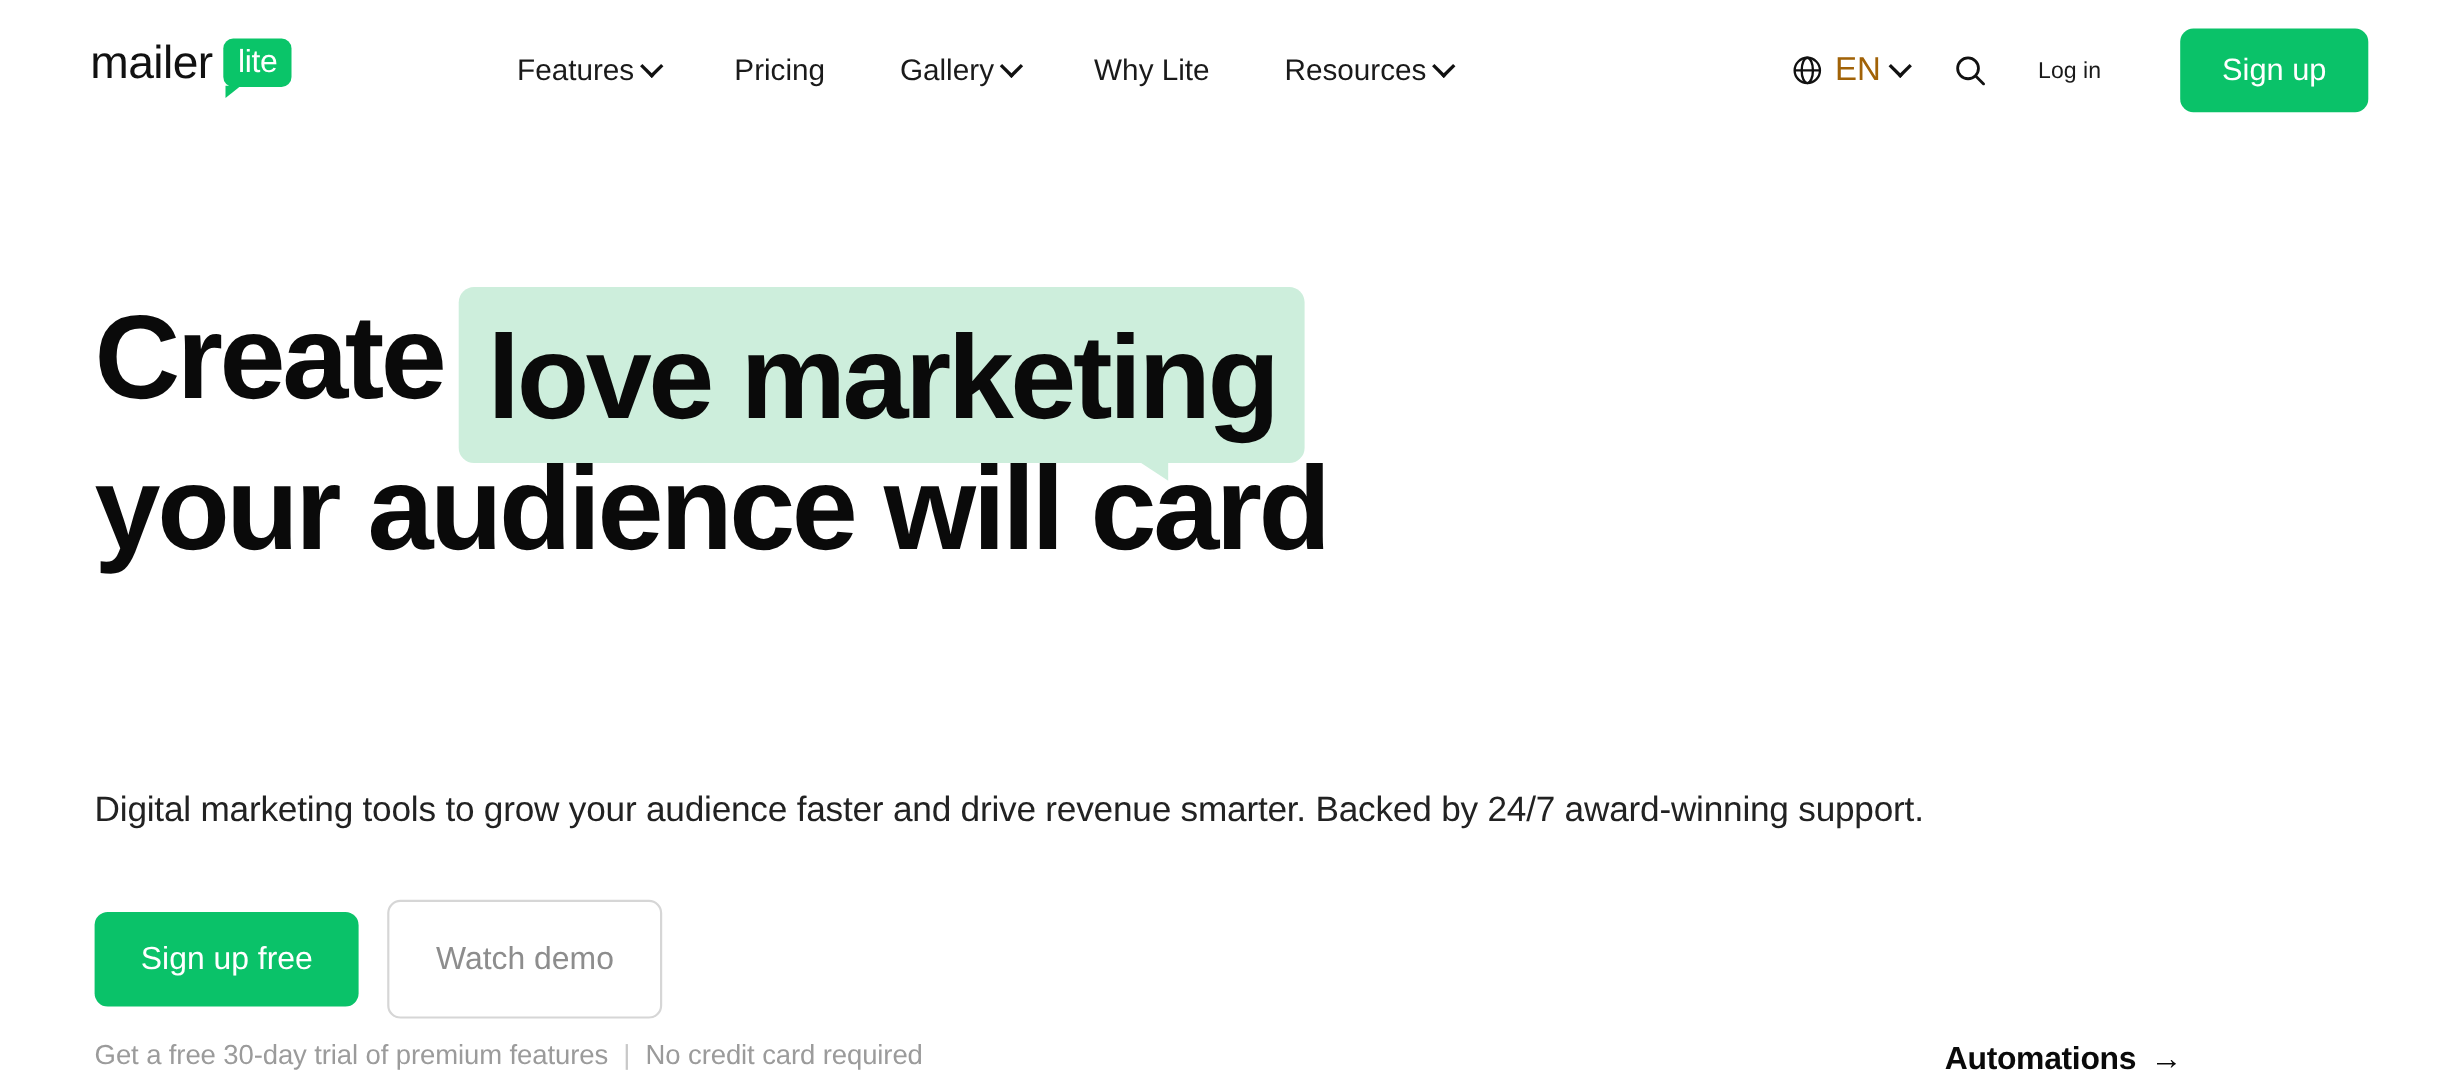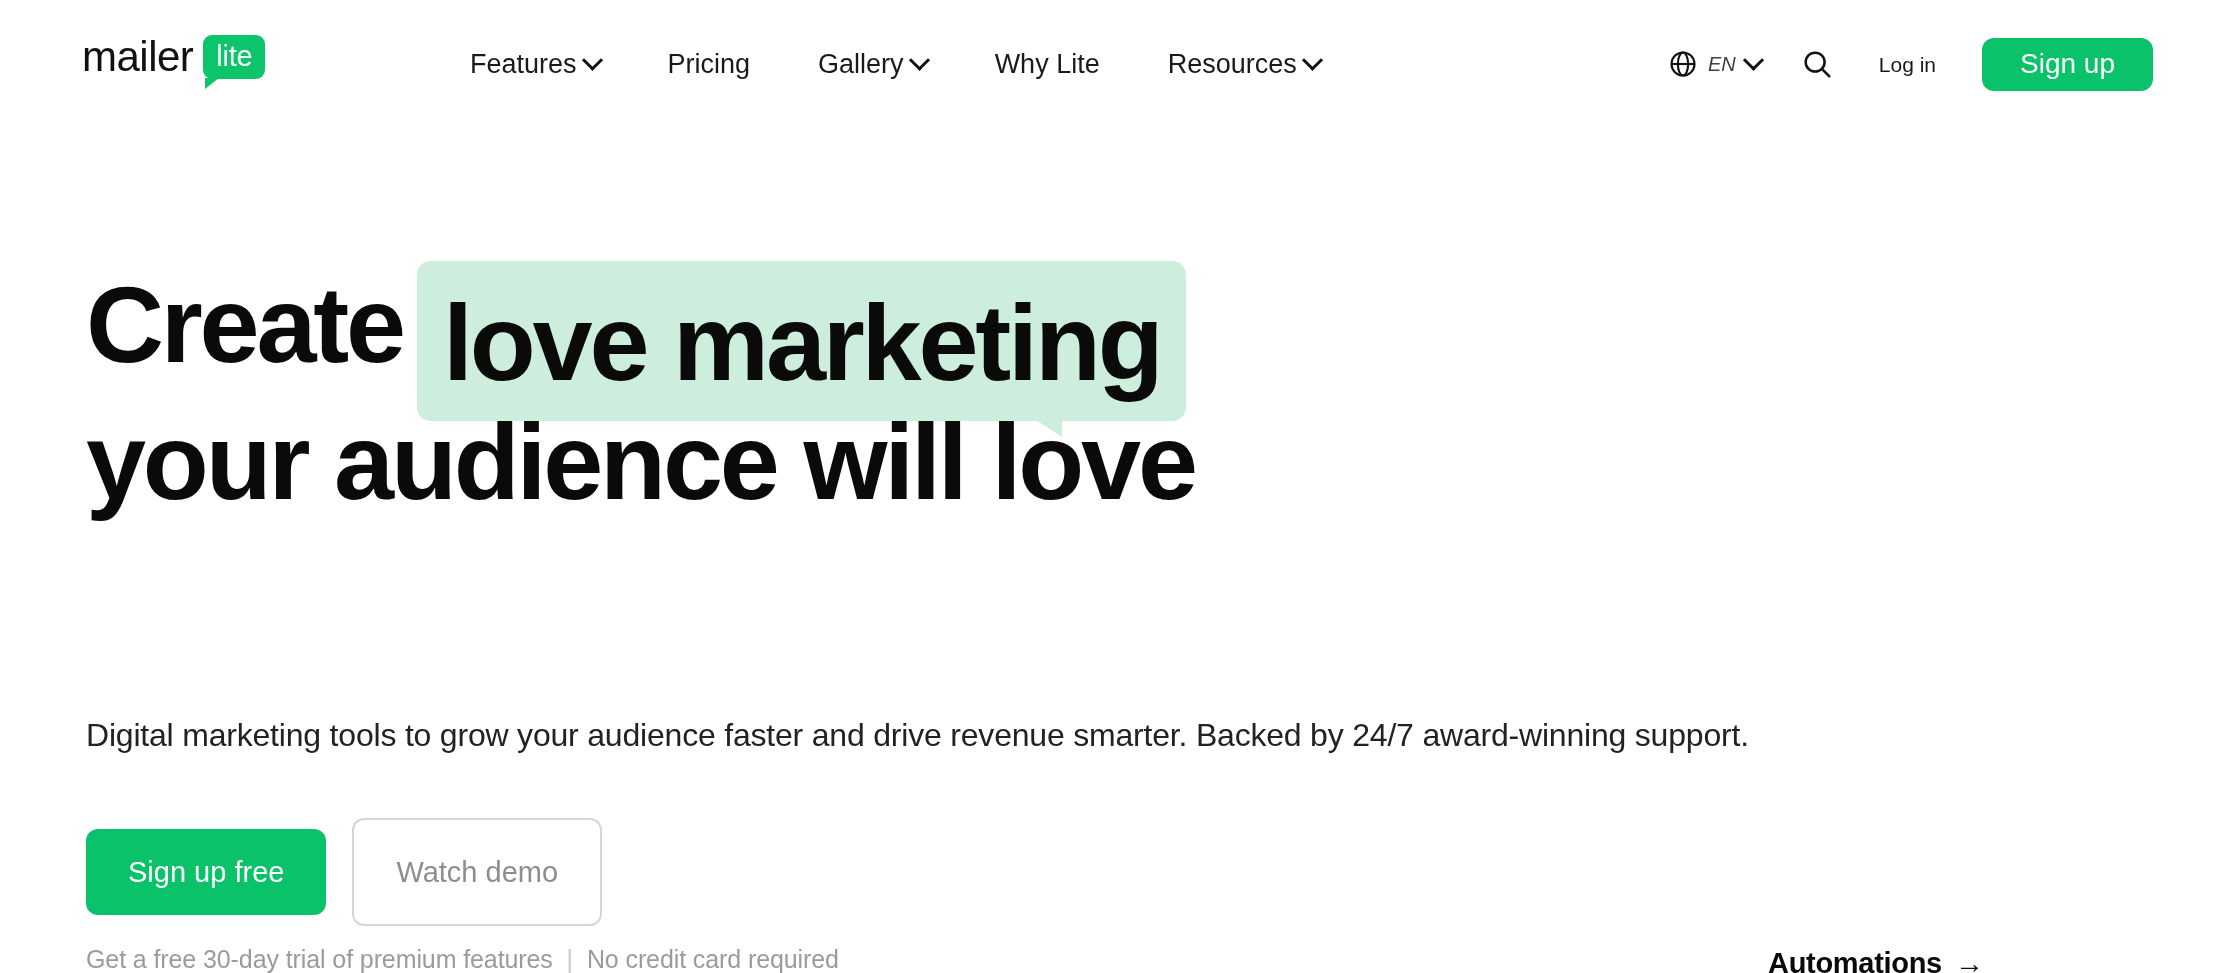--- a/index.html
+++ b/index.html
@@ -105,24 +105,23 @@
     gap: 0;
   }
   .lang-picker {
     display: flex;
     align-items: center;
     gap: 10px;
     cursor: pointer;
     padding-right: 28px;
   }
   .lang-code {
-    font-size: 20px;
-    color: #404040;
-    line-height: 1;
-    font-style: italic;
+    font-size: 30px;
+    color: #a16207;
+    line-height: 1;
   }
   .globe-icon { display: block; }
 
   .search-btn {
     display: flex;
     align-items: center;
     justify-content: center;
     width: 56px; height: 56px;
     cursor: pointer;
   }
@@ -136,28 +135,28 @@
     white-space: nowrap;
   }
 
   .signup-btn {
     background: #0ac269;
     color: #ffffff;
     font-size: 28px;
     border: none;
     border-radius: 12px;
     padding: 0 38px;
-    height: 53px;
+    height: 76px;
     display: flex;
     align-items: center;
     justify-content: center;
     cursor: pointer;
     font-family: inherit;
     white-space: nowrap;
-    margin-left: 12px;
+    margin-left: 38px;
   }
 
   
   .hero {
     position: absolute;
     top: 128px;
     left: 0;
     width: 2235px;
   }
 
@@ -345,21 +344,21 @@
 
     <button class="signup-btn">Sign up</button>
 
   </div>
 </header>
 
 <main class="hero">
 
   <h1 class="headline">
     <span class="headline-line"><span>Create</span><span class="hl-highlight"><span>love marketing</span></span></span>
-    <span class="headline-line second">your audience will love</span>
+    <span class="headline-line second">your audience will card</span>
   </h1>
 
   <p class="subhead">Digital marketing tools to grow your audience faster and drive revenue smarter. Backed by 24/7 award-winning support.</p>
 
   <div class="cta-row">
     <button class="btn-primary">Sign up free</button>
     <button class="btn-secondary">Watch demo</button>
   </div>
 
   <div class="trial-note">

